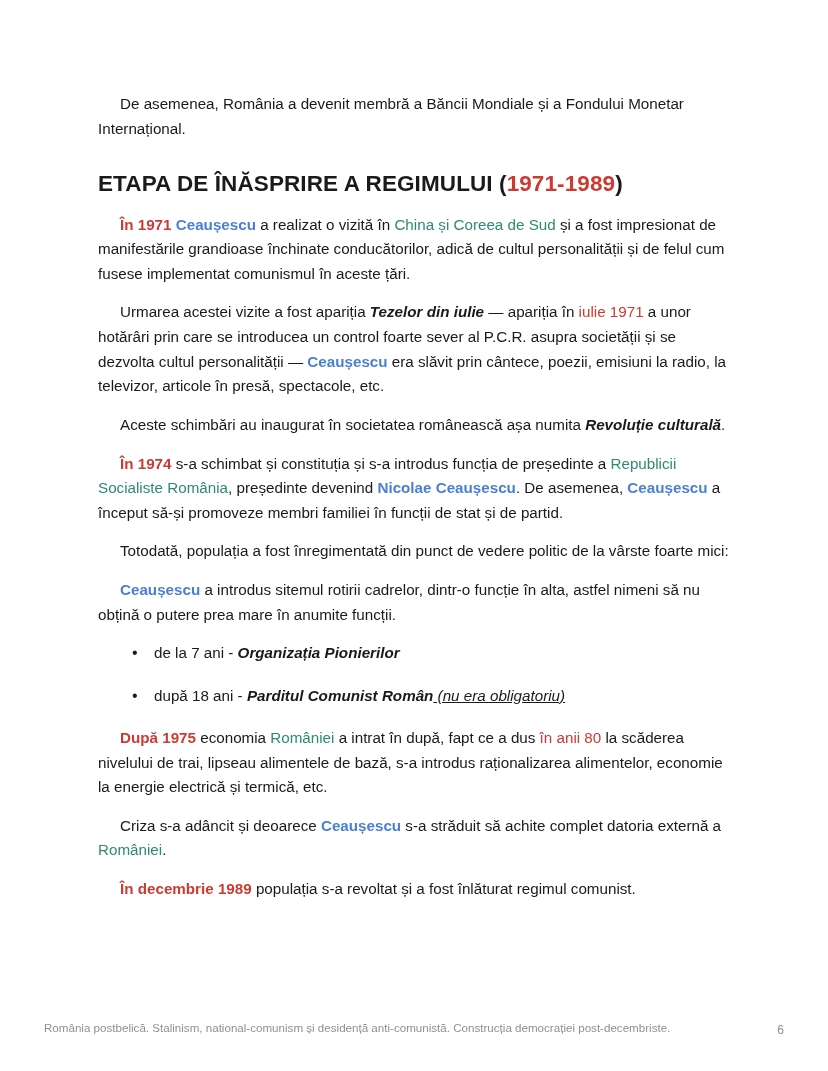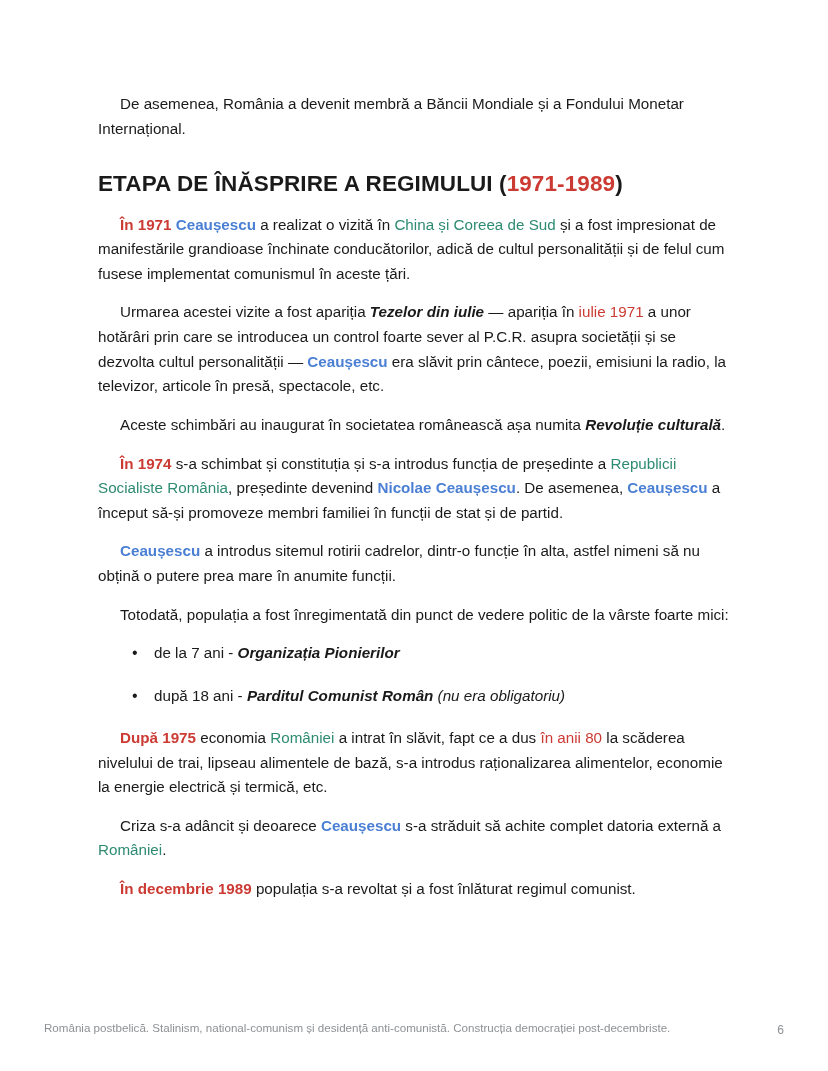--- a/index.html
+++ b/index.html
@@ -48,20 +48,21 @@
   }
   .bold {
     font-weight: bold;
   }
   .bolditalic {
     font-weight: bold;
     font-style: italic;
   }
   .italic {
     font-style: italic;
+    text-decoration: underline;
   }
   ul.bullets {
     margin: 10px 0 14px 0;
     padding-left: 56px;
     list-style: none;
   }
   ul.bullets li {
     font-size: 15.2px;
     line-height: 1.6;
     margin-bottom: 18px;
@@ -120,38 +121,38 @@
 
   <p class="para">
     <span>Aceste schimbări au inaugurat în societatea românească așa numita </span><span class="bolditalic">Revoluție culturală</span><span>.</span>
   </p>
 
   <p class="para">
     <span class="red bold">În 1974</span><span> s-a schimbat și constituția și s-a introdus funcția de președinte a </span><span class="green">Republicii Socialiste România</span><span>, președinte devenind </span><span class="blue">Nicolae Ceaușescu</span><span>. De asemenea, </span><span class="blue">Ceaușescu</span><span> a început să-și promoveze membri familiei în funcții de stat și de partid.</span>
   </p>
 
   <p class="para">
-    <span class="blue">Ceaușescu</span><span> a introdus sitemul rotirii cadrelor, dintr-o funcție în alta, astfel nimeni să nu obțină o putere prea mare în anumite funcții.</span>
+    <span>Totodată, populația a fost înregimentată din punct de vedere politic de la vârste foarte mici:</span>
   </p>
 
   <p class="para">
-    <span>Totodată, populația a fost înregimentată din punct de vedere politic de la vârste foarte mici:</span>
+    <span class="blue">Ceaușescu</span><span> a introdus sitemul rotirii cadrelor, dintr-o funcție în alta, astfel nimeni să nu obțină o putere prea mare în anumite funcții.</span>
   </p>
 
   <ul class="bullets">
     <li>
       <span>de la 7 ani - </span><span class="bolditalic">Organizația Pionierilor</span><span></span>
     </li>
     <li>
       <span>după 18 ani - </span><span class="bolditalic">Parditul Comunist Român</span><span class="italic"> (nu era obligatoriu)</span>
     </li>
   </ul>
 
   <p class="para">
-    <span class="red bold">După 1975</span><span> economia </span><span class="green">României</span><span> a intrat în slăvit, fapt ce a dus </span><span class="red">în anii 80</span><span> la scăderea nivelului de trai, lipseau alimentele de bază, s-a introdus raționalizarea alimentelor, economie la energie electrică și termică, etc.</span>
+    <span class="red bold">După 1975</span><span> economia </span><span class="green">României</span><span> a intrat în după, fapt ce a dus </span><span class="red">în anii 80</span><span> la scăderea nivelului de trai, lipseau alimentele de bază, s-a introdus raționalizarea alimentelor, economie la energie electrică și termică, etc.</span>
   </p>
 
   <p class="para">
     <span>Criza s-a adâncit și deoarece </span><span class="blue">Ceaușescu</span><span> s-a străduit să achite complet datoria externă a </span><span class="green">României</span><span>.</span>
   </p>
 
   <p class="para">
     <span class="red bold">În decembrie 1989</span><span> populația s-a revoltat și a fost înlăturat regimul comunist.</span>
   </p>
 

